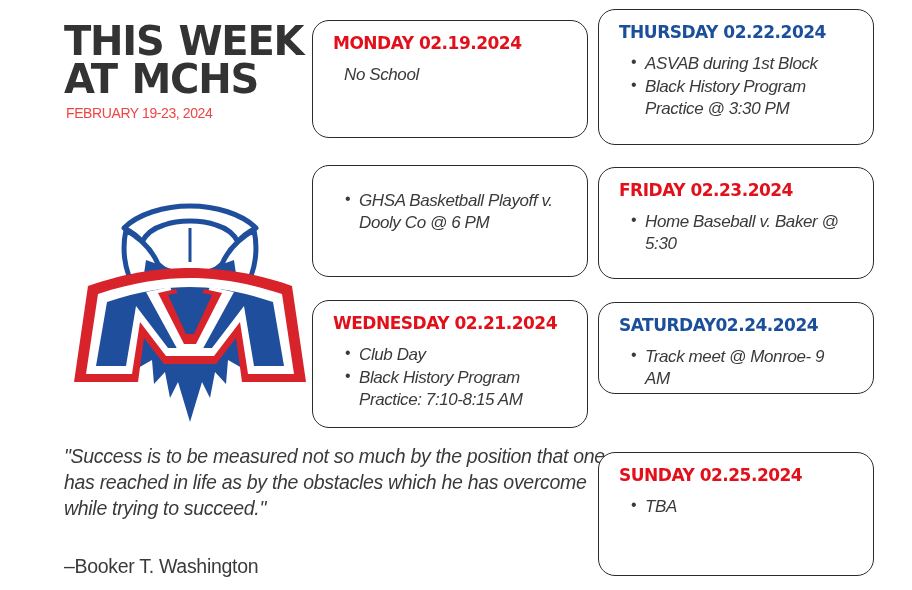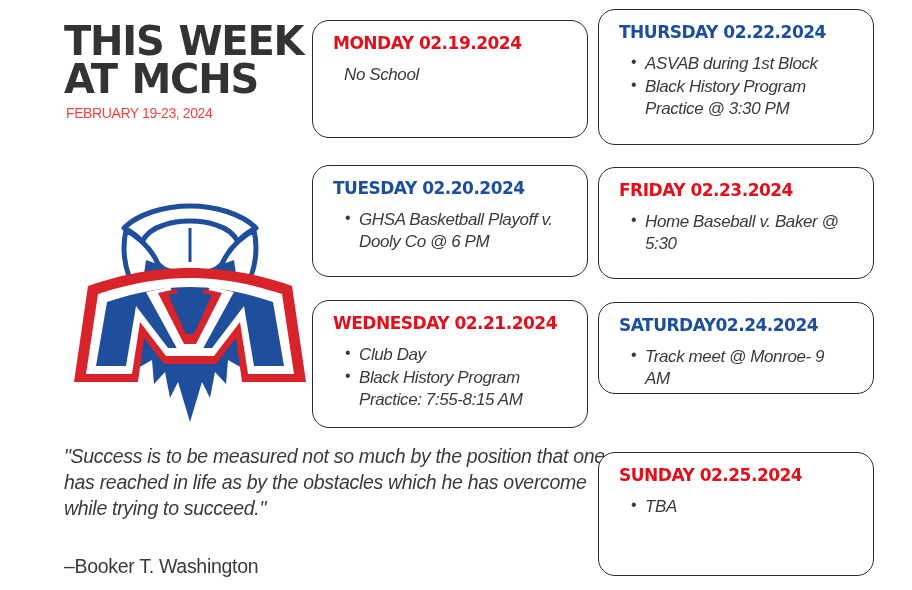--- a/index.html
+++ b/index.html
@@ -257,30 +257,29 @@
 </div>
 
 <div id="column-left" class="card-column">
     <div class="day-card" style="top: 20px; height: 118px;">
       <div class="day-heading heading-red">MONDAY 02.19.2024</div>
       <ul class="event-list">
         <li class="plain">No School</li>
       </ul>
     </div>
     <div class="day-card" style="top: 165px; height: 112px;">
-      <div class="day-heading heading-blue">TUESDAY 02.20.2024</div>
       <ul class="event-list">
         <li class="bulleted">GHSA Basketball Playoff v. Dooly Co @ 6 PM</li>
       </ul>
     </div>
     <div class="day-card" style="top: 300px; height: 128px;">
       <div class="day-heading heading-red">WEDNESDAY 02.21.2024</div>
       <ul class="event-list">
         <li class="bulleted">Club Day</li>
-        <li class="bulleted">Black History Program Practice: 7:55-8:15 AM</li>
+        <li class="bulleted">Black History Program Practice: 7:10-8:15 AM</li>
       </ul>
     </div>
   </div>
 <div id="column-right" class="card-column">
     <div class="day-card" style="top: 9px; height: 136px;">
       <div class="day-heading heading-blue">THURSDAY 02.22.2024</div>
       <ul class="event-list">
         <li class="bulleted">ASVAB during 1st Block</li>
         <li class="bulleted">Black History Program Practice @ 3:30 PM</li>
       </ul>

